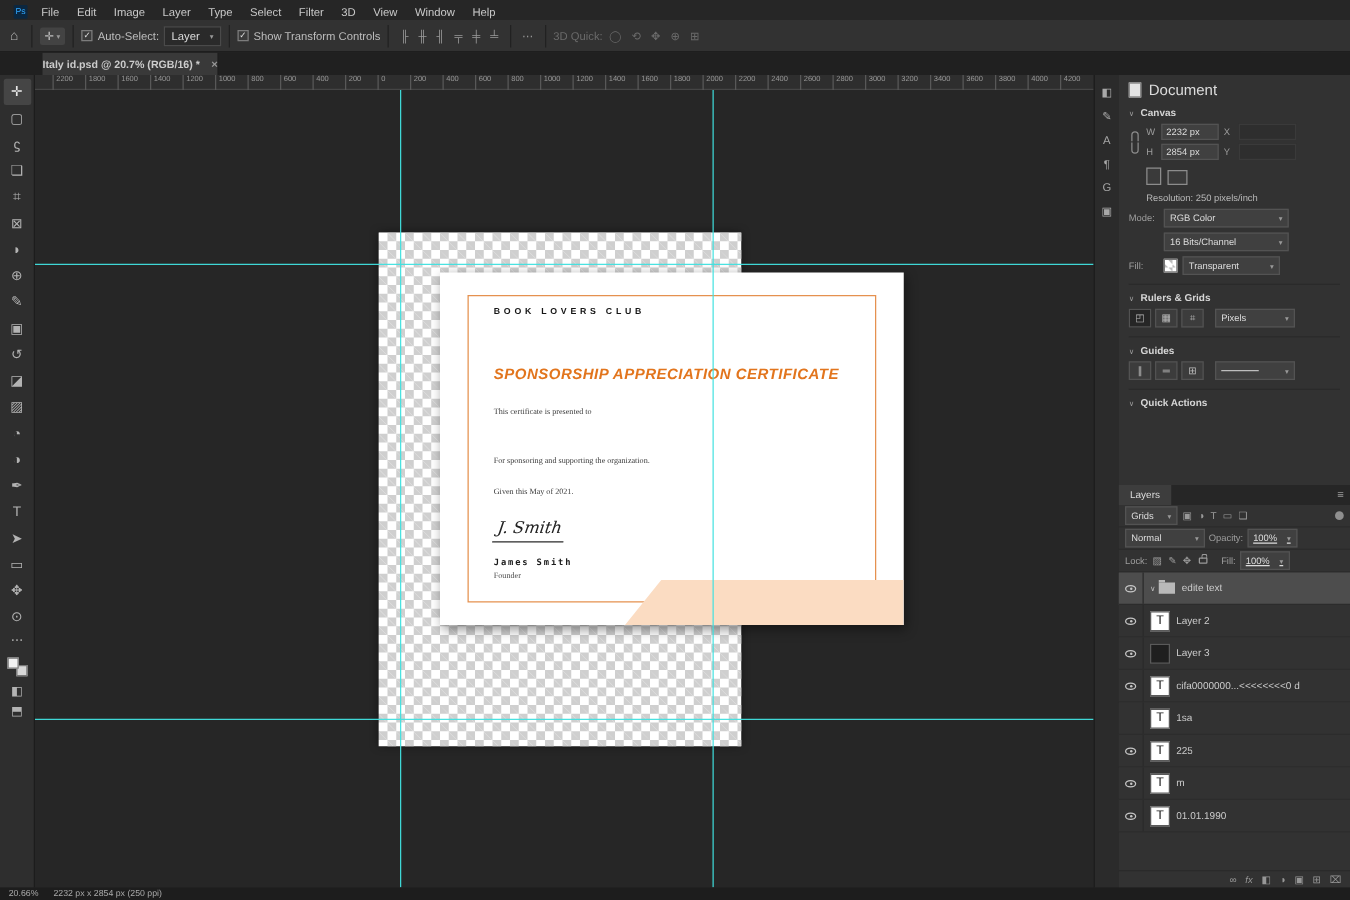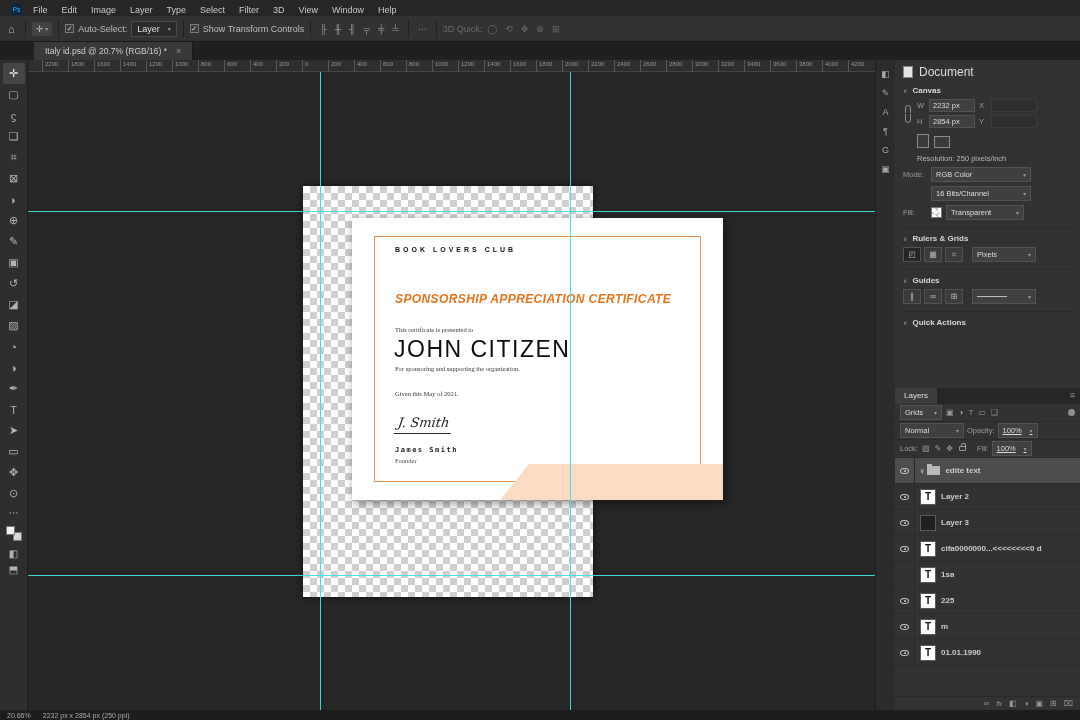--- a/index.html
+++ b/index.html
@@ -27,21 +27,21 @@
   .dd{background:#2a2a2a;border:1px solid #4a4a4a;height:16px;display:flex;align-items:center;
     padding:0 5px;gap:8px;margin-left:4px;color:#ddd;}
   .dd-arrow{font-size:6px;color:#999;}
   .ob-group{display:flex;align-items:center;gap:2px;}
   .ob-mini{font-size:9px;color:#9a9a9a;padding:0 3px;}
   .grayed, .grayed *{color:#6a6a6a !important;}
 
   
   .tabbar{position:absolute;left:0;top:42px;width:1080px;height:18px;background:#202020;z-index:35;}
   .doc-tab{position:absolute;left:34px;top:0;height:18px;background:#393939;color:#cccccc;
-    font-size:8.5px;display:flex;align-items:center;padding:0 11px;gap:9px;border-right:1px solid #191919;}
+    font-size:8.5px;display:flex;align-items:center;padding:0 0;gap:9px;border-right:1px solid #191919;font-weight:bold;}
   .tab-close{color:#9a9a9a;font-size:9px;}
 
   
   .toolbar{position:absolute;left:0;top:60px;width:28px;height:650px;background:#2e2e2e;
     border-right:1px solid #1c1c1c;display:flex;flex-direction:column;align-items:center;
     padding-top:3px;z-index:30;}
   #tools{display:flex;flex-direction:column;align-items:center;}
   .tool{width:22px;height:21px;display:flex;align-items:center;justify-content:center;
     color:#b3b3b3;font-size:11px;border-radius:2px;}
   .tool.active{background:#454545;color:#e8e8e8;}
@@ -143,21 +143,21 @@
   .ltab{background:#3d3d3d;color:#dddddd;font-size:8px;padding:3px 9px 0 9px;}
   .lmenu{color:#9a9a9a;font-size:9px;padding:2px 5px 0 0;}
   .filter-row,.blend-row,.lock-row{height:18px;display:flex;align-items:center;gap:3px;
     padding:0 5px;border-bottom:1px solid #2b2b2b;flex:none;font-size:7.5px;color:#9d9d9d;}
   .licon{color:#9a9a9a;font-size:8px;padding:0 1px;}
   .filter-dot{width:7px;height:7px;border-radius:50%;background:#8f8f8f;margin-left:auto;}
   .css-lock{position:relative;width:7px;height:5px;border:1px solid #9a9a9a;border-radius:1px;
     margin:0 2px;display:inline-block;}
   .css-lock::before{content:"";position:absolute;left:1px;top:-4px;width:3px;height:3px;
     border:1px solid #9a9a9a;border-bottom:none;border-radius:2px 2px 0 0;}
-  #layer-rows{flex:none;font-weight:bold;}
+  #layer-rows{flex:none;}
   .lrow{height:26px;display:flex;align-items:center;border-bottom:1px solid #2c2c2c;
     font-size:8px;color:#cccccc;background:#323232;}
   .lrow.selected{background:#4d4d4d;}
   .eye-cell{width:20px;align-self:stretch;border-right:1px solid #2a2a2a;display:flex;
     align-items:center;justify-content:center;flex:none;}
   .eye-shape{width:9px;height:6px;border:1px solid #c6c6c6;border-radius:50%;position:relative;display:block;}
   .eye-shape::after{content:"";position:absolute;left:2.5px;top:1px;width:2px;height:2px;
     background:#c6c6c6;border-radius:50%;}
   .grp-arrow{font-size:6px;color:#bbb;margin:0 3px 0 5px;}
   .folder{width:13px;height:9px;background:#b9b9b9;position:relative;margin-right:5px;flex:none;}
@@ -313,21 +313,20 @@
         <span class="tick" style="left: 794px;">4000</span>
         <span class="tick" style="left: 820px;">4200</span>
       </div>
     <div class="checker"></div>
 
     <div class="cert">
       <div class="cert-border"></div>
       <div class="c-club">BOOK LOVERS CLUB</div>
       <div class="c-title">SPONSORSHIP APPRECIATION CERTIFICATE</div>
       <div class="c-presented">This certificate is presented to</div>
-      <div class="c-name">JOHN CITIZEN</div>
       <div class="c-for">For sponsoring and supporting the organization.</div>
       <div class="c-given">Given this May of 2021.</div>
       <div class="c-sig">J. Smith</div>
       <div class="c-signer">James Smith</div>
       <div class="c-role">Founder</div>
       <div class="ribbon"></div>
     </div>
 
     <div class="guide-v" style="left:292px;"></div>
     <div class="guide-v" style="left:542px;"></div>

